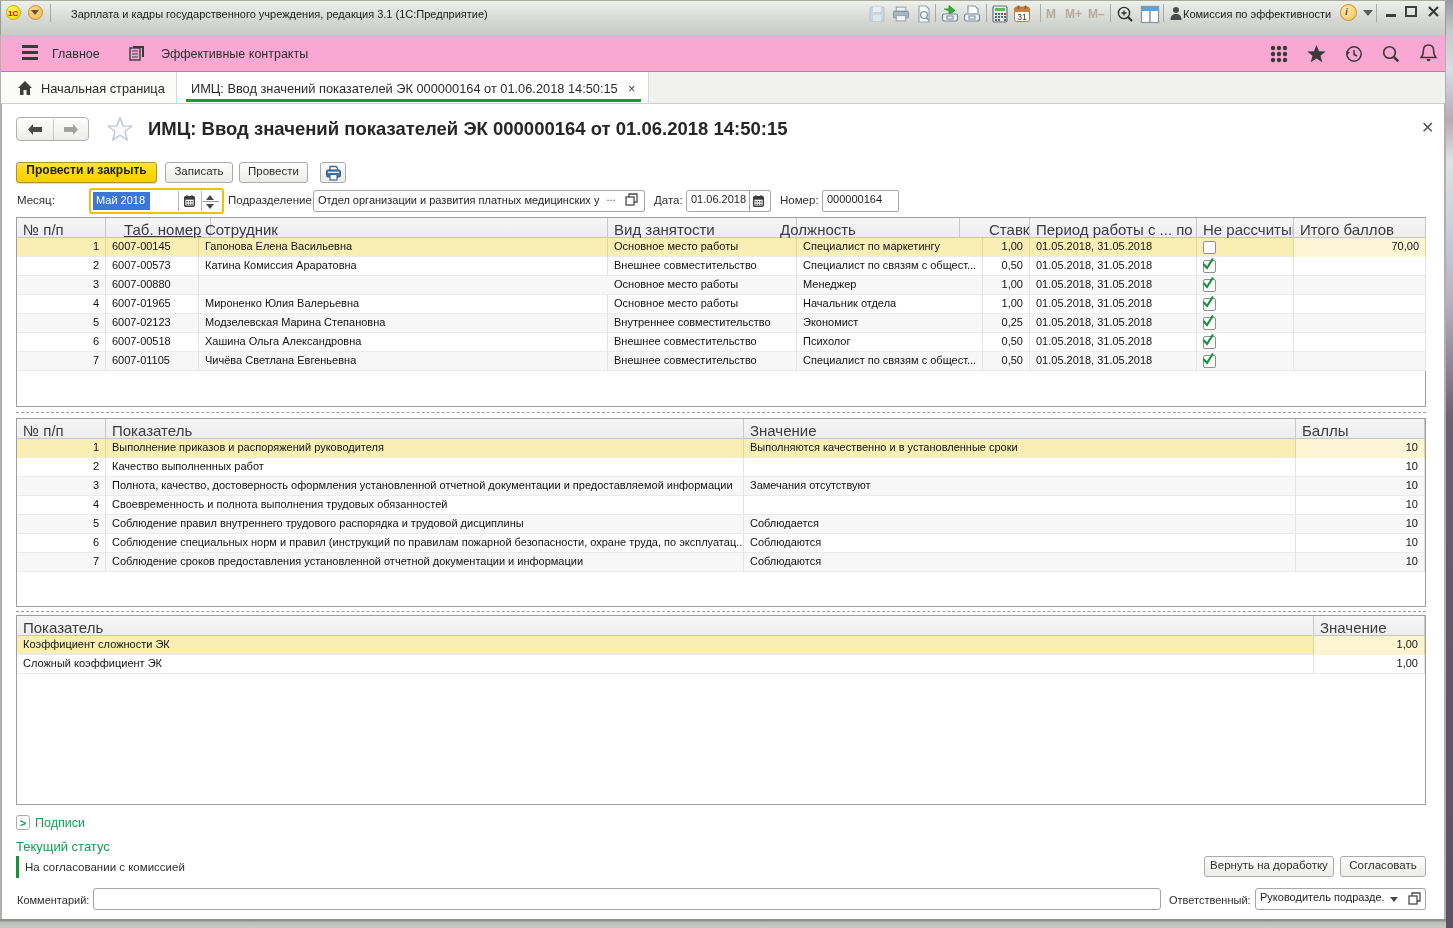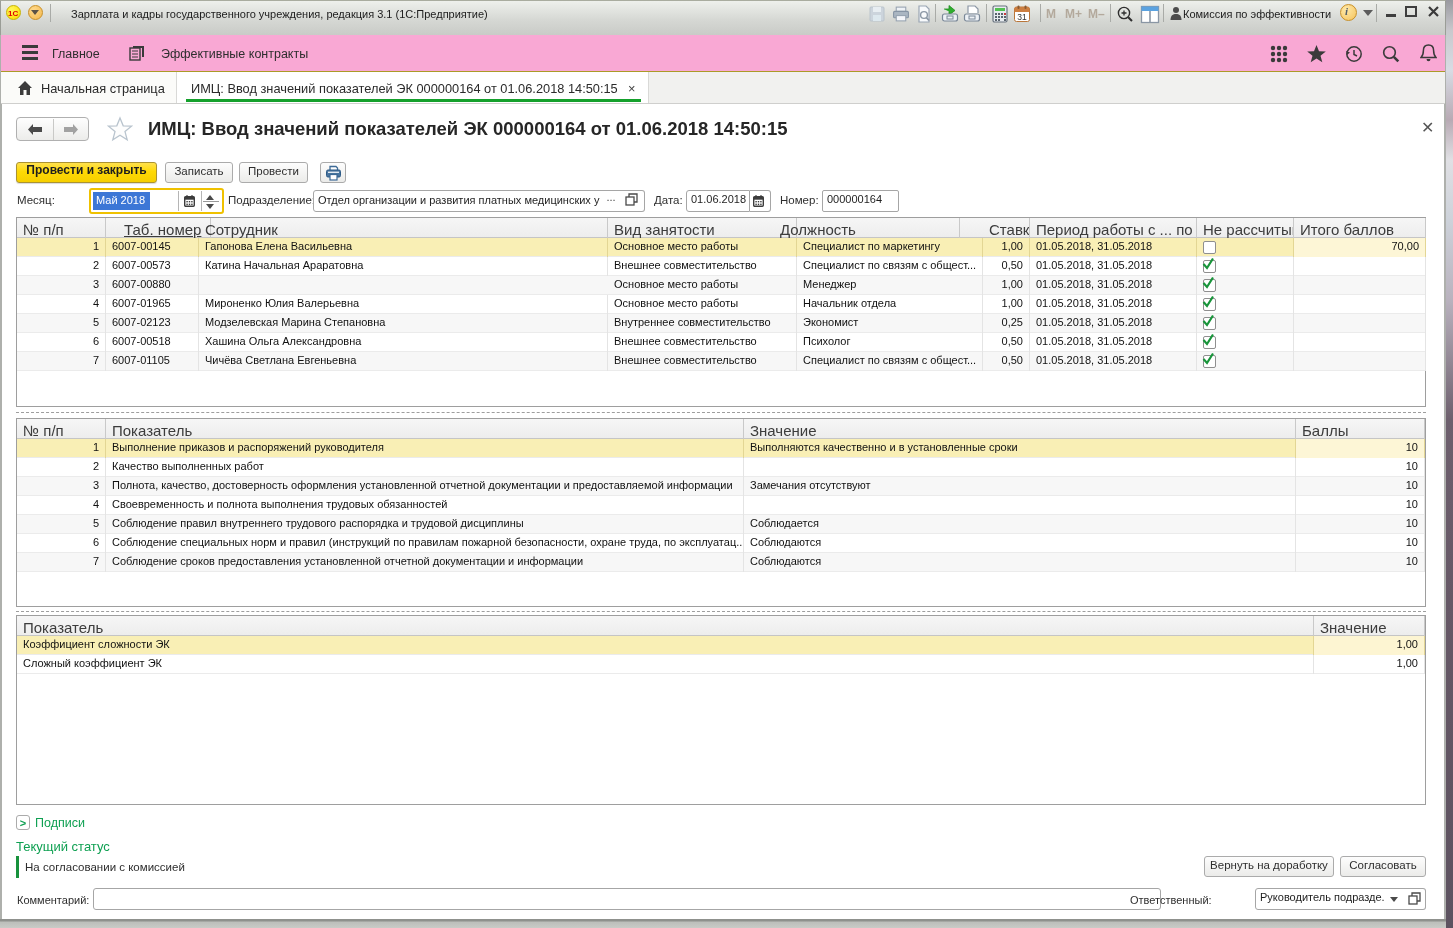--- a/index.html
+++ b/index.html
@@ -329,21 +329,21 @@
       <div class="c cr" style="left:966px;width:47px;">1,00</div>
       <div class="c " style="left:1013px;width:167px;">01.05.2018, 31.05.2018</div>
       <div class="c " style="left:1180px;width:97px;">
         <span class="cb"></span>
       </div>
       <div class="c cr" style="left:1277px;width:132px;background:#fdf6d6;">70,00</div>
     </div>
     <div class="row ">
       <div class="c cr" style="left:0px;width:89px;">2</div>
       <div class="c " style="left:89px;width:93px;">6007-00573</div>
-      <div class="c " style="left:182px;width:409px;">Катина Начальная Араратовна</div>
+      <div class="c " style="left:182px;width:409px;">Катина Комиссия Араратовна</div>
       <div class="c " style="left:591px;width:189px;">Внешнее совместительство</div>
       <div class="c " style="left:780px;width:186px;">Специалист по связям с общест...</div>
       <div class="c cr" style="left:966px;width:47px;">0,50</div>
       <div class="c " style="left:1013px;width:167px;">01.05.2018, 31.05.2018</div>
       <div class="c " style="left:1180px;width:97px;">
         <span class="cb"></span>
         <svg class="ck" viewBox="0 0 14 14">
           <path d="M2.5 7 L6 11 L12 1.5" fill="none" stroke="#18953a" stroke-width="2.2"></path>
         </svg>
       </div>
@@ -502,21 +502,21 @@
 
 <div id="signbox" class="abs">&gt;</div>
 <div class="lbl green" style="left:35px;top:816px;font-size:12.5px;">Подписи</div>
 <div class="lbl green" style="left:16px;top:839px;font-size:13px;">Текущий статус</div>
 <div id="statusbar" class="abs"></div>
 <div class="lbl" style="left:25px;top:861px;font-size:11.5px;">На согласовании с комиссией</div>
 <div class="btn" style="left:1204px;top:856px;width:130px;padding-top:2px;">Вернуть на доработку</div>
 <div class="btn" style="left:1340px;top:856px;width:86px;padding-top:2px;">Согласовать</div>
 <div class="lbl" style="left:17px;top:894px;font-size:11px;">Комментарий:</div>
 <div class="inp" style="left:93px;top:888px;width:1068px;height:22px;border-radius:3px;"></div>
-<div class="lbl" style="left:1130px;top:894px;font-size:11px;">Ответственный:</div>
+<div class="lbl" style="left:1169px;top:894px;font-size:11px;">Ответственный:</div>
 <div class="inp" style="left:1255px;top:888px;width:130px;padding:2px 0 0 4px;border-radius:3px 0 0 3px;overflow:hidden;">Руководитель подразде.</div>
 <div class="inp" style="left:1384px;top:888px;width:21px;border-left:none;border-radius:0;">
     <div style="margin:8px 0 0 6px;width:0;height:0;border-left:4px solid transparent;border-right:4px solid transparent;border-top:5px solid #4a4a4a;"></div>
   </div>
 <div class="inp" style="left:1404px;top:888px;width:22px;border-left:none;border-radius:0 3px 3px 0;">
   <svg width="13" height="13" viewBox="0 0 13 13" style="margin:3px 0 0 4px;">
     <rect x="1" y="4" width="8" height="8" fill="none" stroke="#4a4a4a" stroke-width="1.3"></rect>
     <path d="M4 4 V1 H12 V9 H9" fill="none" stroke="#4a4a4a" stroke-width="1.3"></path>
   </svg>
 </div>

